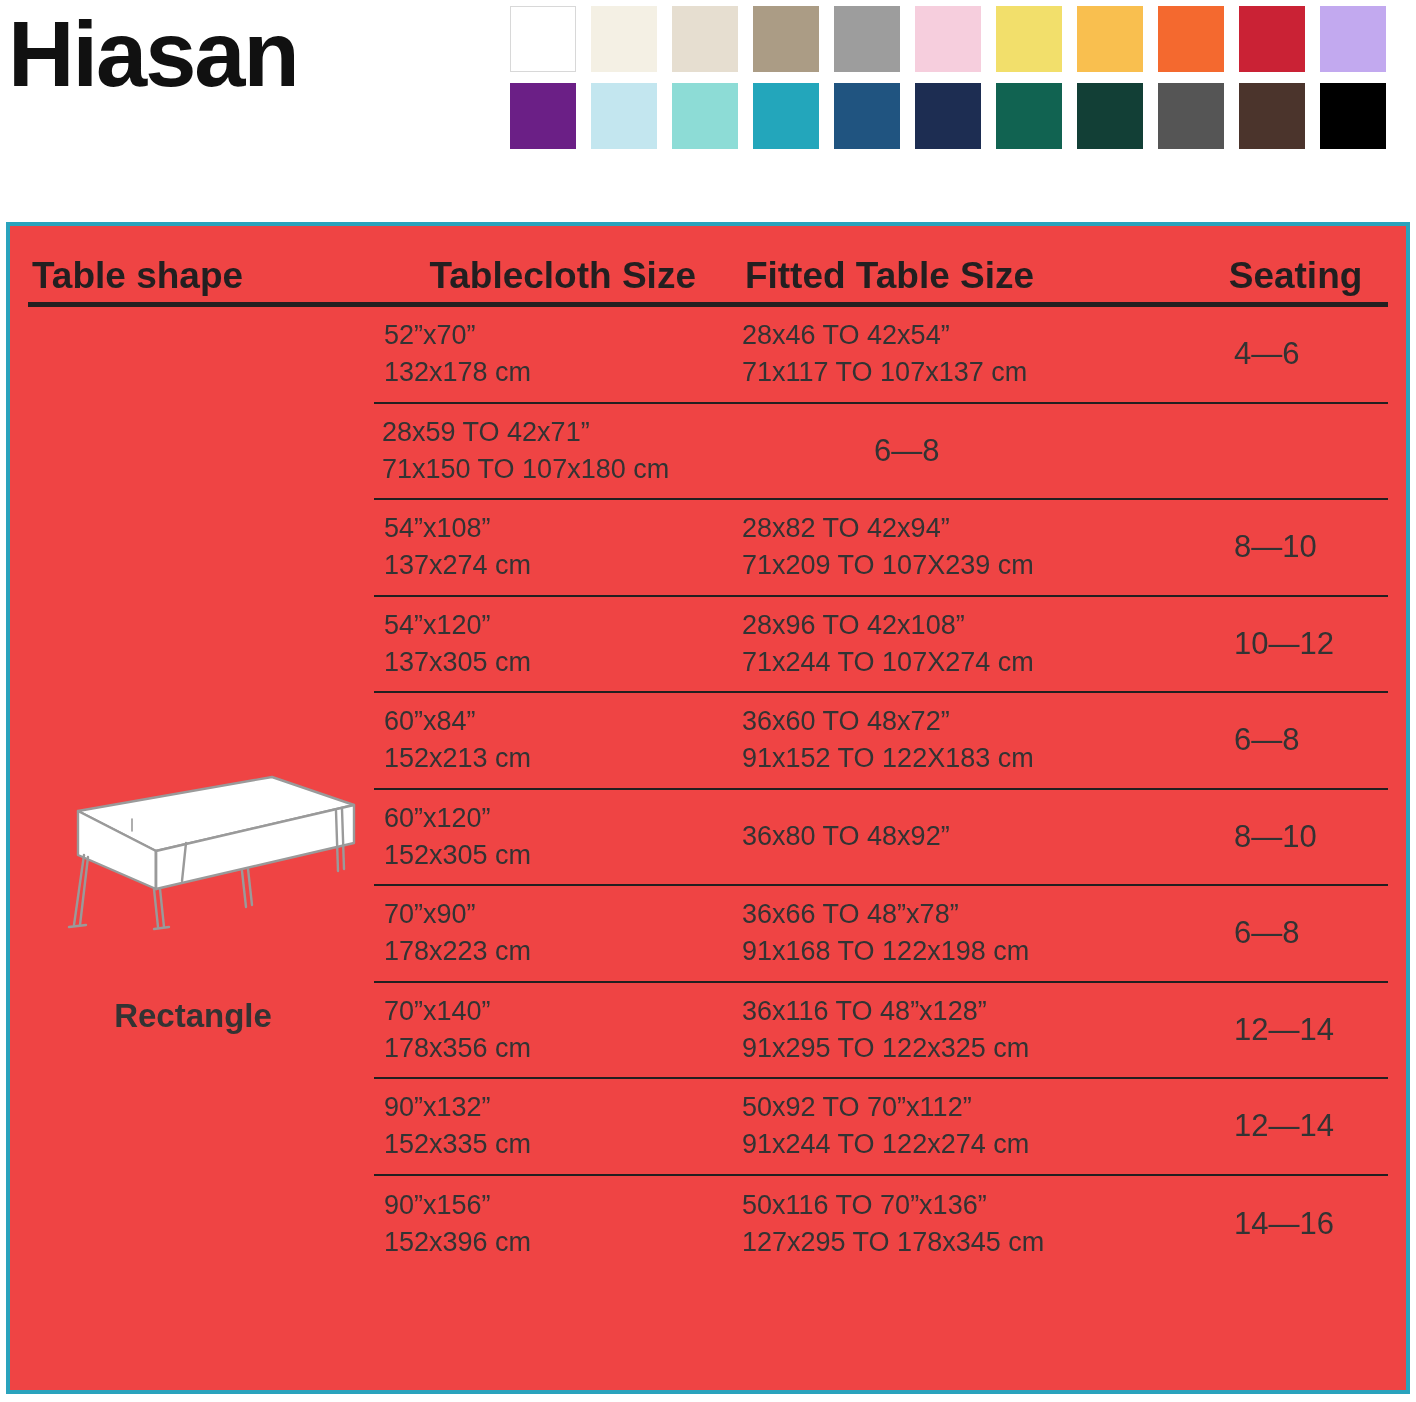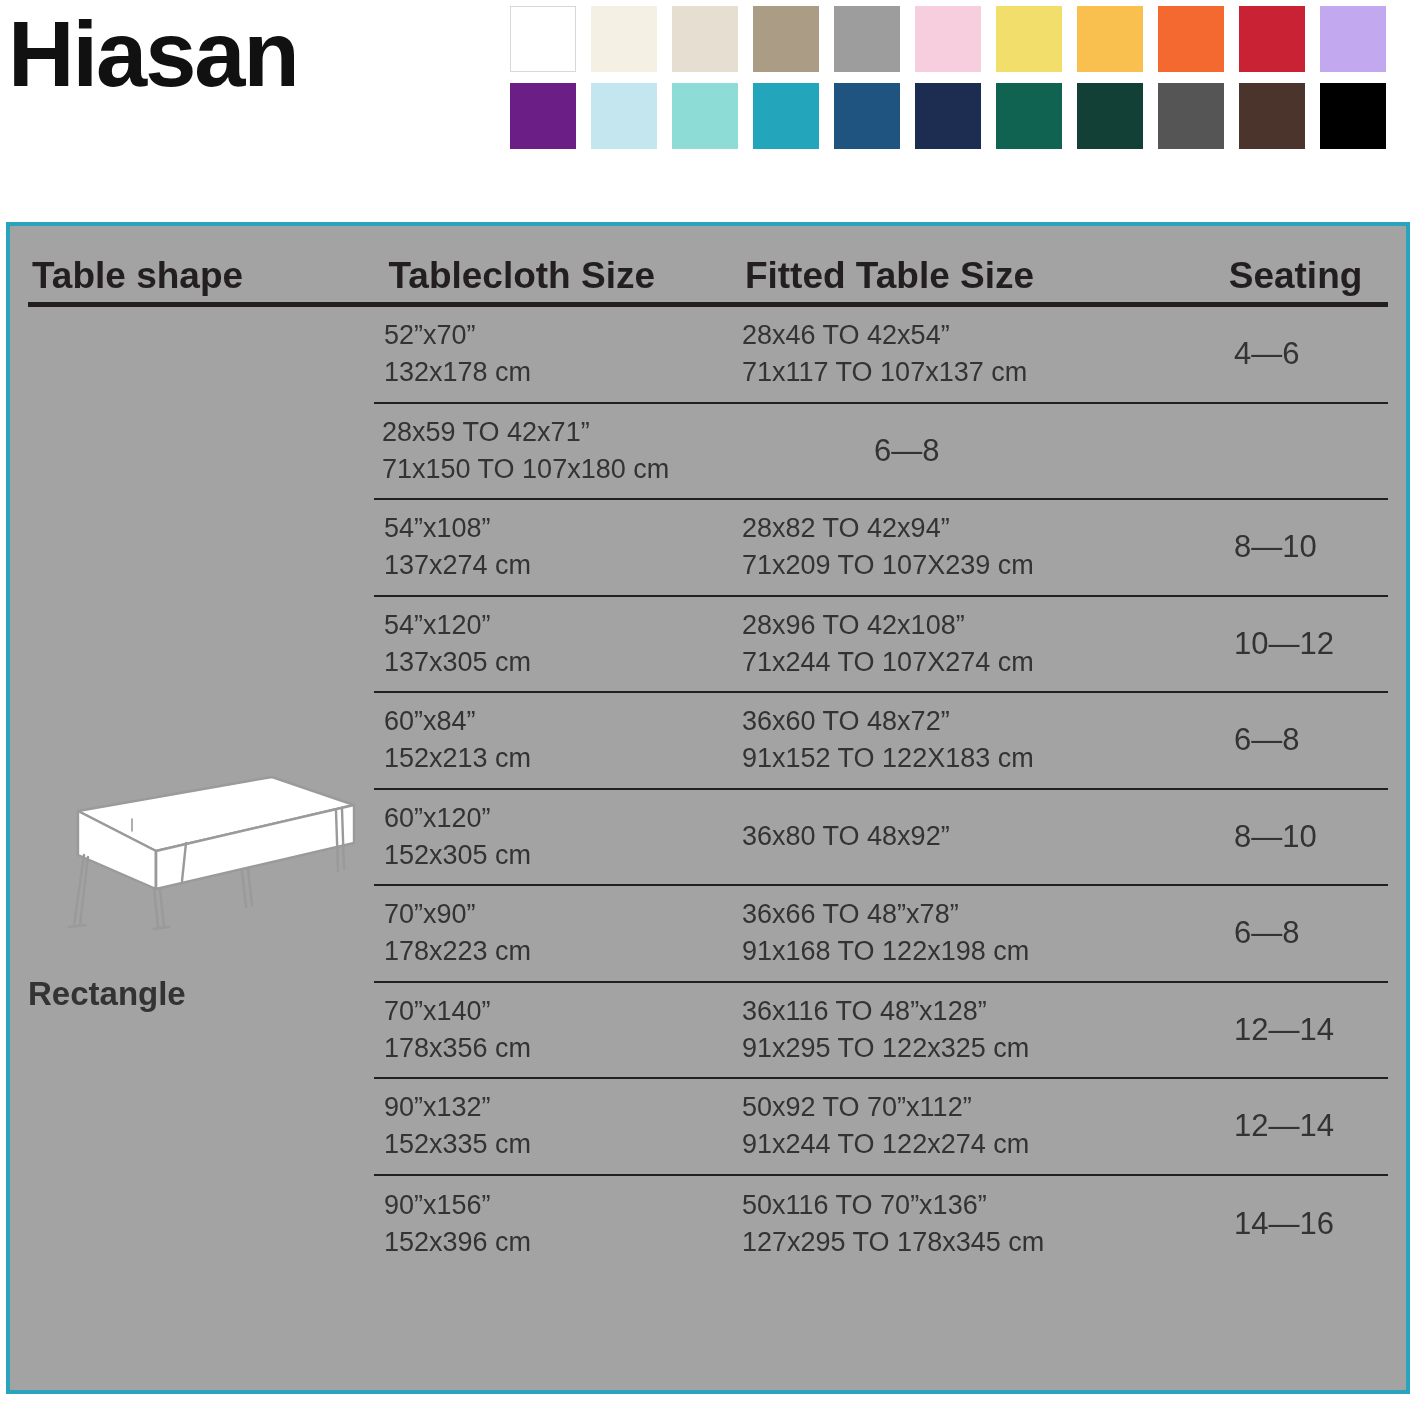--- a/index.html
+++ b/index.html
@@ -55,21 +55,21 @@
 
   
   .card {
     position: absolute;
     left: 6px;
     top: 222px;
     width: 1404px;
     height: 1172px;
     box-sizing: border-box;
     border: 4px solid #2aa3bd;
-    background: #a3a3a3;
+    background: #ef4444;
   }
   .card-inner {
     position: absolute;
     left: 18px;
     top: 14px;
     right: 18px;
     bottom: 10px;
   }
 
   .thead {
@@ -80,21 +80,21 @@
   }
   .th {
     font-size: 37px;
     font-weight: bold;
     color: #231f20;
     line-height: 1;
     padding-bottom: 8px;
     box-sizing: border-box;
   }
   .col-shape  { width: 352px; padding-left: 4px; }
-  .col-cloth  { width: 360px; padding-left: 10px; }
+  .col-cloth  { width: 360px; padding-left: 10px; text-align: center; }
   .col-fitted { width: 494px; padding-left: 8px; }
   .col-seat   { width: 160px; text-align: left; }
 
   .tbody-wrap {
     display: flex;
   }
   .shape-col {
     width: 352px;
     position: relative;
   }
@@ -134,22 +134,23 @@
   .shape-art {
     position: absolute;
     left: 8px;
     top: 452px;
     width: 330px;
     height: 180px;
   }
   .shape-label {
     position: absolute;
     left: 0;
-    top: 668px;
+    top: 690px;
     width: 330px;
+    text-align: center;
     font-size: 33px;
     font-weight: bold;
     color: #333333;
   }
 </style>
 </head>
 <body>
 
 <div class="top">
   <div class="brand">Hiasan</div>

